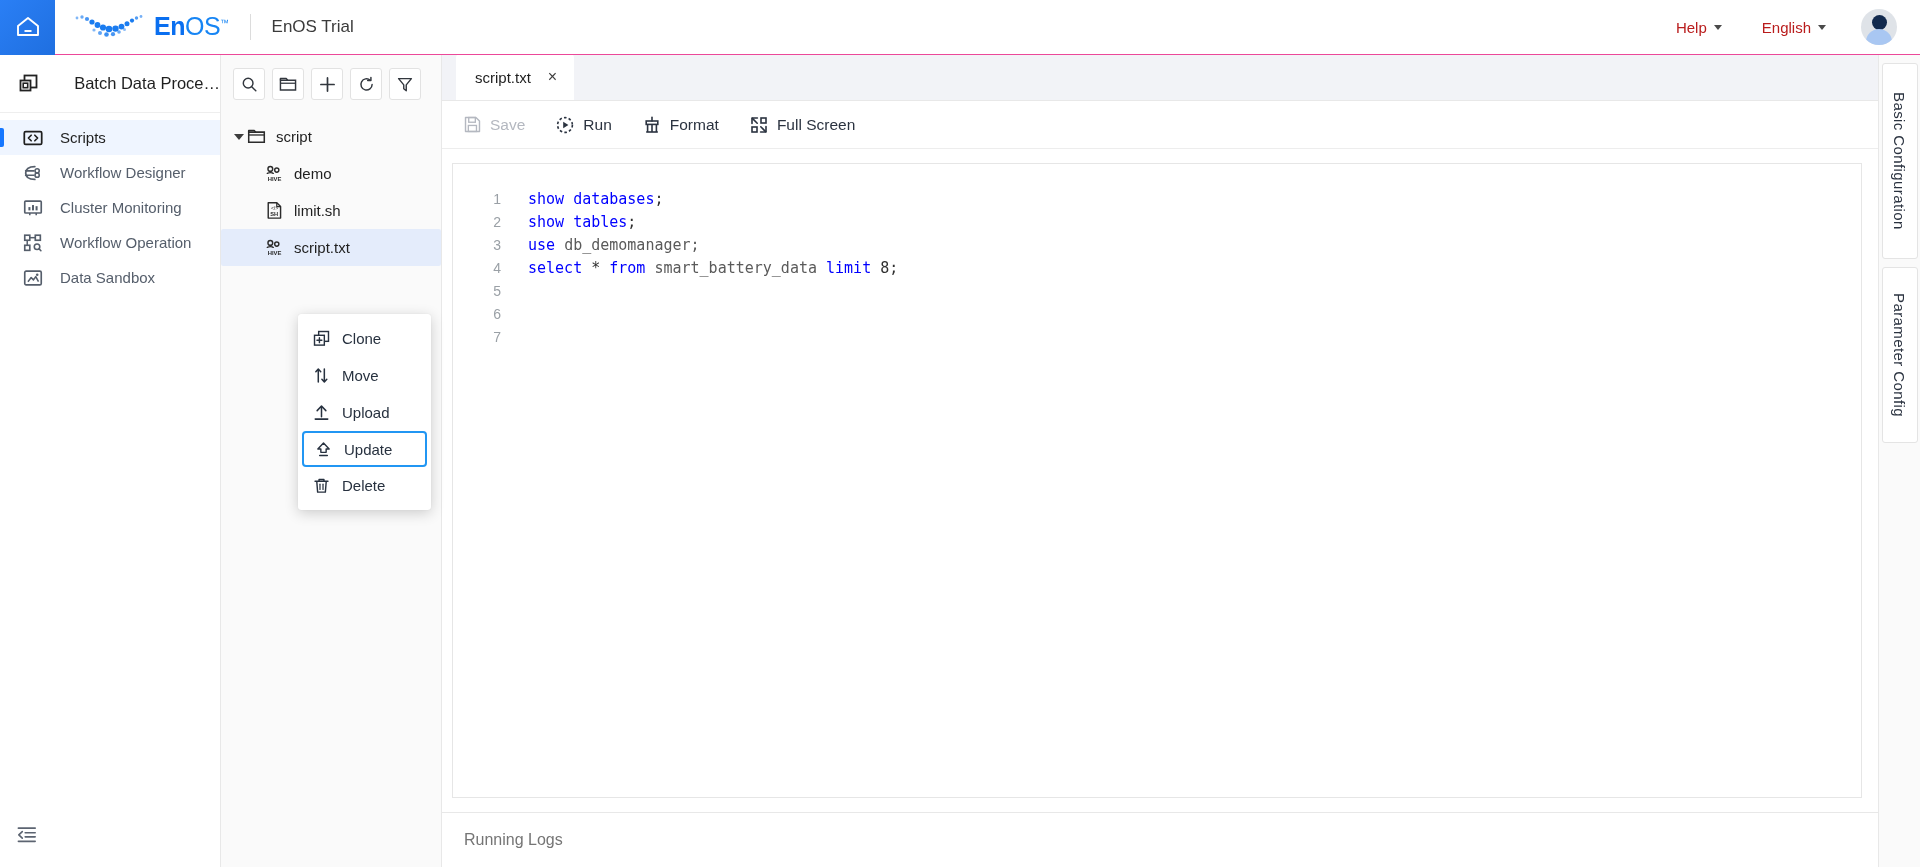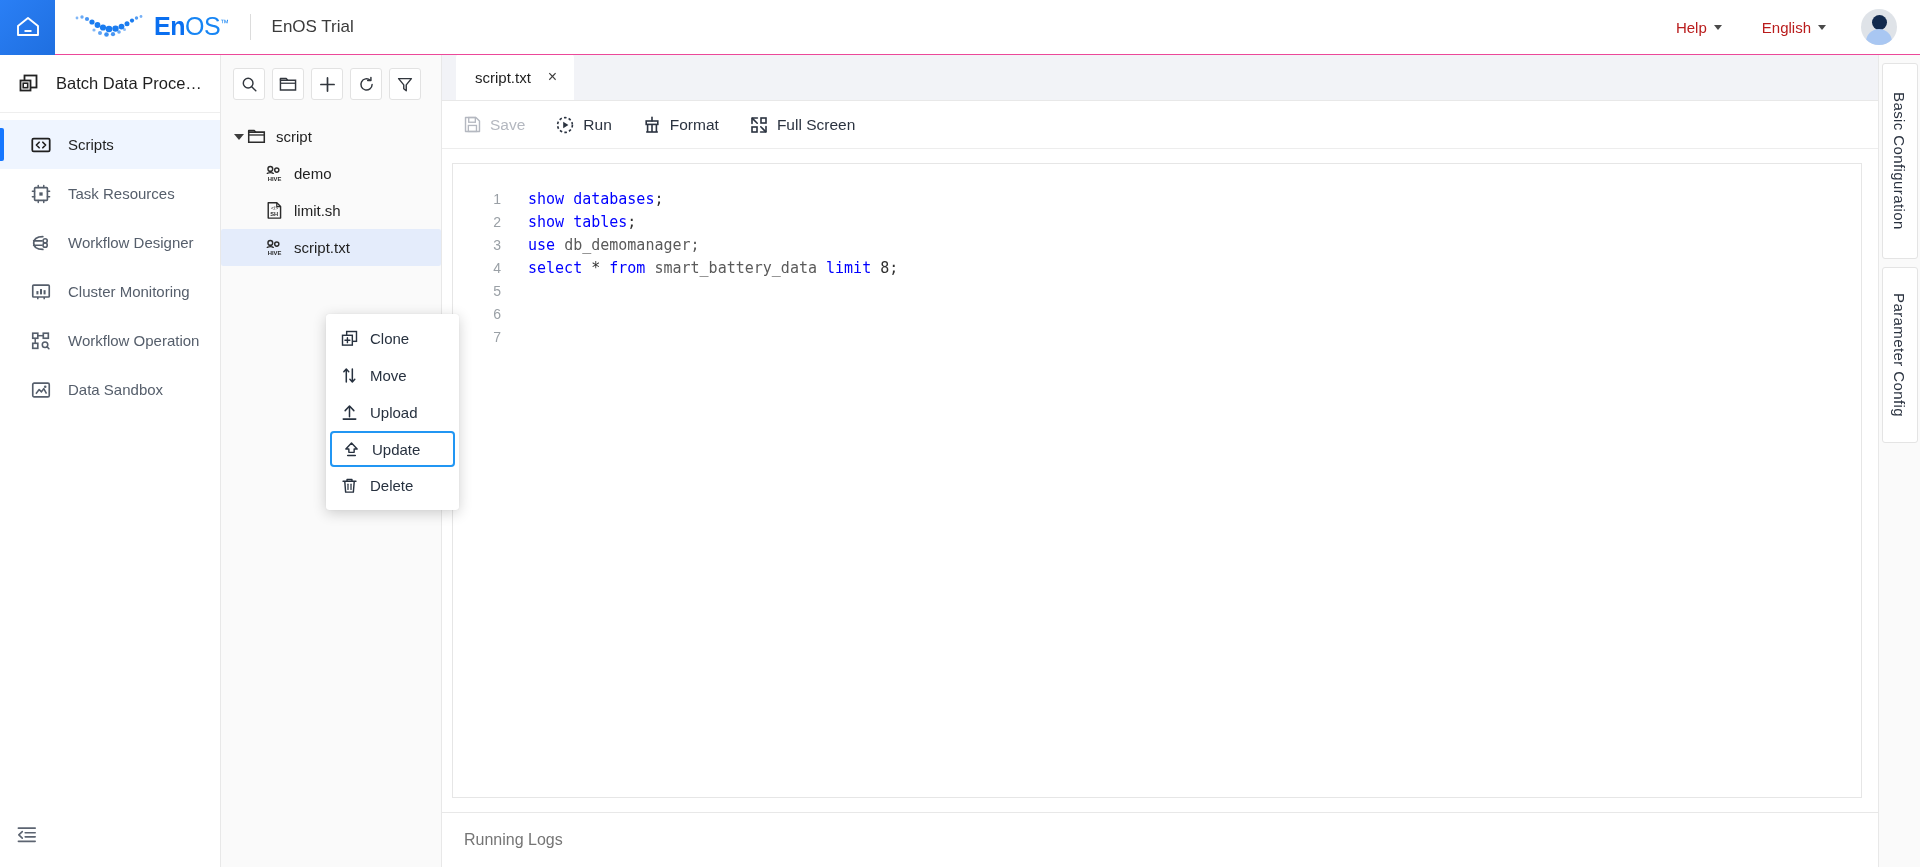--- a/index.html
+++ b/index.html
@@ -68,28 +68,29 @@
 
   
   .leftnav {
     width: 221px; flex: 0 0 221px;
     background: #ffffff; border-right: 1px solid #e8e8e8;
     display: flex; flex-direction: column; position: relative;
   }
   .nav-title {
     height: 58px; display: flex; align-items: center; padding-left: 17px;
     border-bottom: 1px solid #eeeeee;
+    justify-content: space-between;
   }
   .nav-title .t {
     font-size: 16.5px; color: #1f1f1f; margin-left: 15px;
     white-space: nowrap; overflow: hidden;
   }
   .nav-list { padding-top: 7px; }
   .nav-item {
-    height: 49px; display: flex; align-items: center; padding-left: 30px;
+    height: 35px; display: flex; align-items: center; padding-left: 22px;
     cursor: pointer; position: relative; color: #555e6b;
   }
   .nav-item .lbl { font-size: 15px; margin-left: 16px; white-space: nowrap; }
   .nav-item.active { background: #eff5ff; color: #1f1f1f; }
   .nav-item.active::before {
     content: ""; position: absolute; left: 0; top: 8px; bottom: 8px;
     width: 4px; background: #1677ff; border-radius: 0 2px 2px 0;
   }
   .nav-collapse {
     position: absolute; left: 16px; bottom: 18px; cursor: pointer; color: #5c6471;
@@ -127,21 +128,21 @@
   }
   .tree-row .nm { margin-left: 10px; white-space: nowrap; }
   .tree-row.selected { background: #e4ecfb; border-radius: 2px; }
   .tree-row.selected .nm { color: #1f1f1f; }
 
   
   .ficon { width: 19px; height: 19px; position: relative; flex: 0 0 19px; }
 
   
   .ctx-menu {
-    position: absolute; left: 326px; top: 259px; width: 133px;
+    position: absolute; left: 298px; top: 259px; width: 133px;
     background: #ffffff; border-radius: 3px;
     box-shadow: 0 3px 14px rgba(0,0,0,0.19), 0 0 1px rgba(0,0,0,0.12);
     padding: 6px 0; z-index: 60;
   }
   .ctx-item {
     height: 37px; display: flex; align-items: center; padding-left: 14px;
     font-size: 15px; color: #27313f; cursor: pointer;
   }
   .ctx-item .ci { width: 18px; display: flex; align-items: center; justify-content: center; }
   .ctx-item .cl { margin-left: 12px; }
@@ -296,37 +297,20 @@
 
       <div class="nav-list">
         <div class="nav-item active">
           <svg width="22" height="22" viewBox="0 0 24 24">
             <rect x="2.5" y="5" width="19" height="14" rx="1.5" fill="none" stroke="#1f1f1f" stroke-width="1.9"></rect>
             <path d="M10 9 L7 12 L10 15 M14 9 L17 12 L14 15" fill="none" stroke="#1f1f1f" stroke-width="1.8" stroke-linecap="round" stroke-linejoin="round"></path>
           </svg>
           <span class="lbl">Scripts</span>
         </div>
 
-        <div class="nav-item">
-          <svg width="22" height="22" viewBox="0 0 24 24">
-            <rect x="5" y="5" width="14" height="14" rx="1" fill="none" stroke="#555e6b" stroke-width="1.8"></rect>
-            <rect x="10.2" y="10.2" width="3.6" height="3.6" fill="#555e6b"></rect>
-            <g stroke="#555e6b" stroke-width="1.6" stroke-linecap="round">
-              <line x1="9" y1="2.6" x2="9" y2="5"></line>
-                <line x1="15" y1="2.6" x2="15" y2="5"></line>
-              <line x1="9" y1="19" x2="9" y2="21.4"></line>
-                <line x1="15" y1="19" x2="15" y2="21.4"></line>
-              <line x1="2.6" y1="9" x2="5" y2="9"></line>
-                <line x1="2.6" y1="15" x2="5" y2="15"></line>
-              <line x1="19" y1="9" x2="21.4" y2="9"></line>
-                <line x1="19" y1="15" x2="21.4" y2="15"></line>
-            </g>
-          </svg>
-          <span class="lbl">Task Resources</span>
-        </div>
 
         <div class="nav-item">
           <svg width="22" height="22" viewBox="0 0 24 24">
             <path d="M14 5 C7 5 4 8 4 12 C4 16 7 19 14 19" fill="none" stroke="#555e6b" stroke-width="1.9" stroke-linecap="round"></path>
             <line x1="4" y1="9.6" x2="13" y2="9.6" stroke="#555e6b" stroke-width="1.8" stroke-linecap="round"></line>
             <line x1="4" y1="14.4" x2="13" y2="14.4" stroke="#555e6b" stroke-width="1.8" stroke-linecap="round"></line>
             <circle cx="16.5" cy="9.6" r="2.3" fill="none" stroke="#555e6b" stroke-width="1.7"></circle>
             <circle cx="16.5" cy="14.4" r="2.3" fill="none" stroke="#555e6b" stroke-width="1.7"></circle>
           </svg>
           <span class="lbl">Workflow Designer</span>

